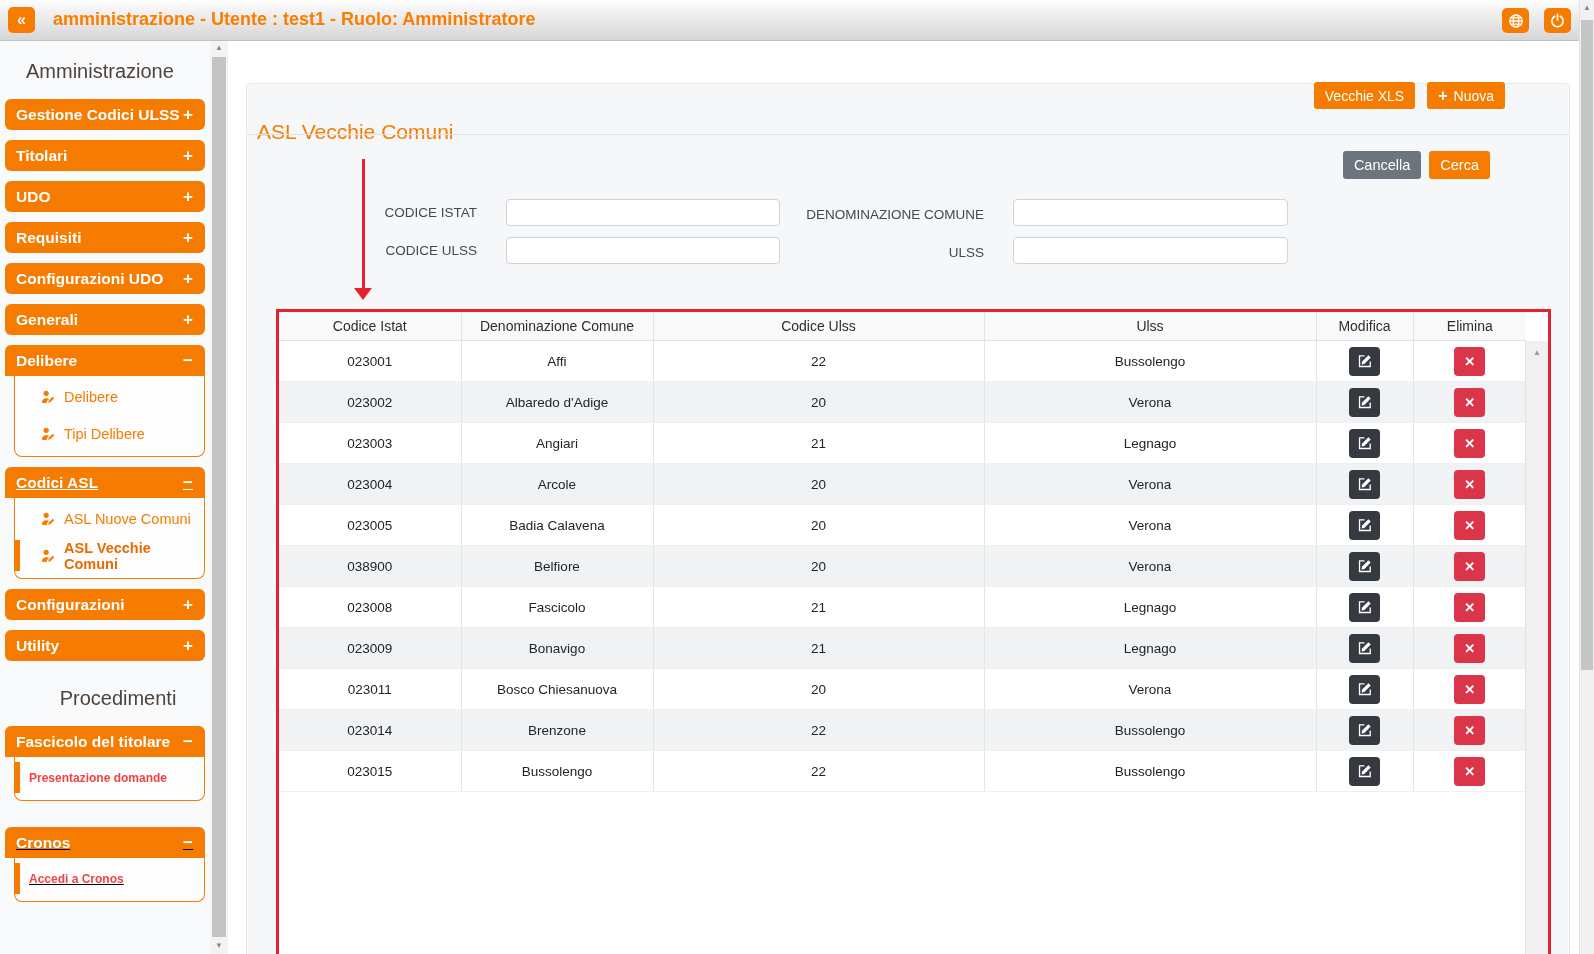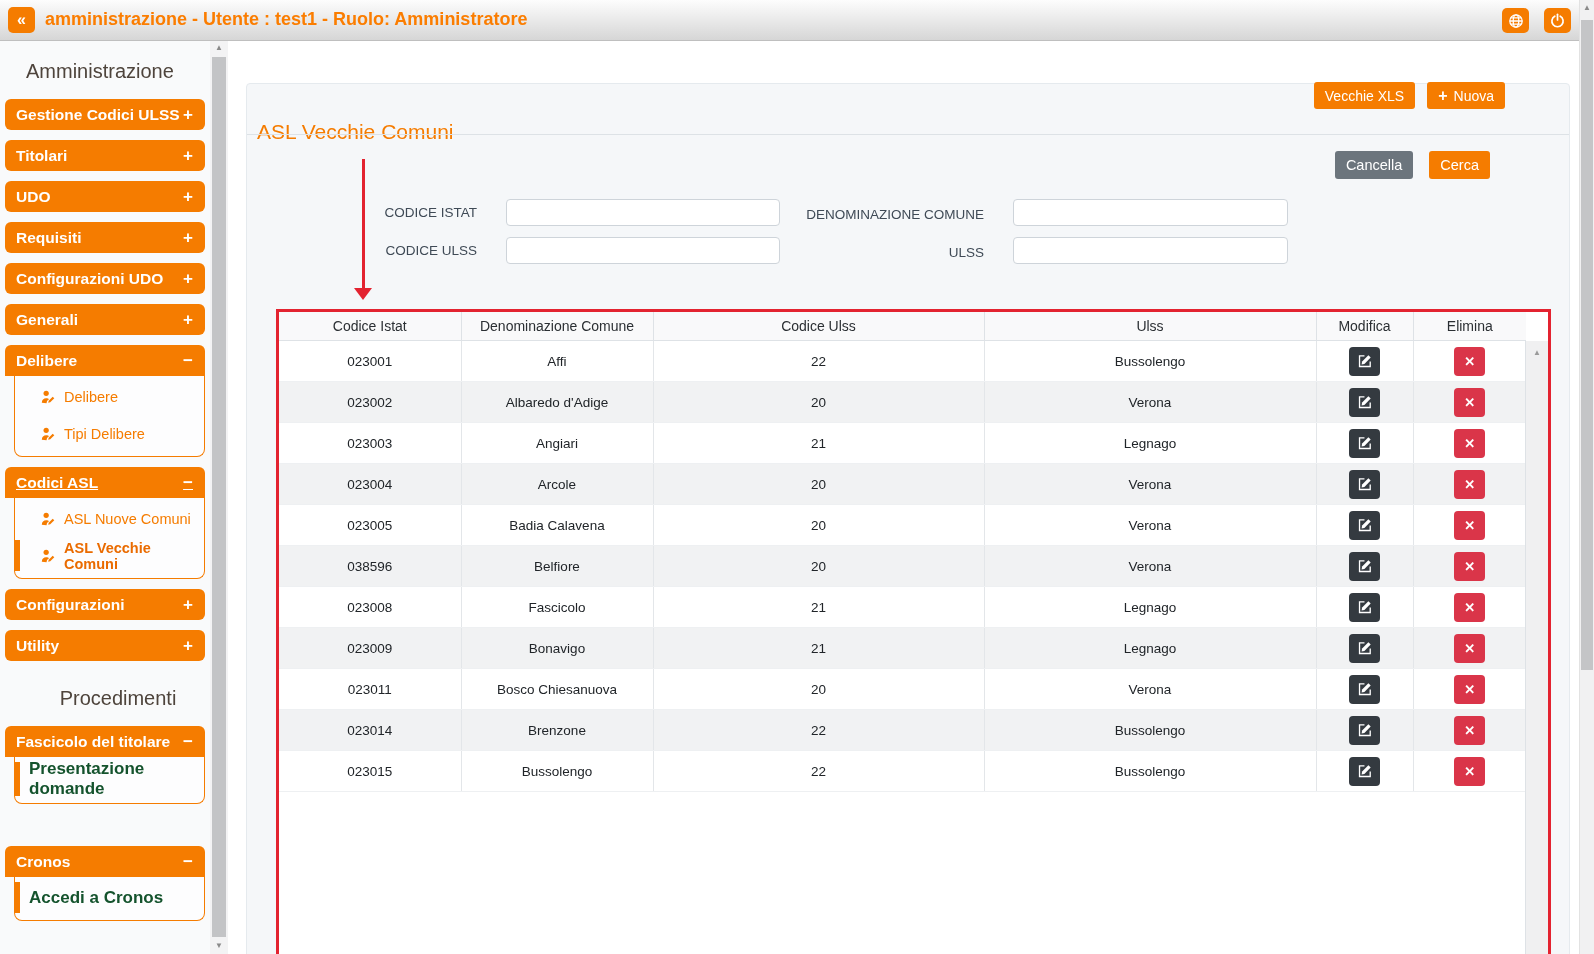--- a/index.html
+++ b/index.html
@@ -7,42 +7,42 @@
     width:1594px;height:954px;overflow:hidden;position:relative;
     font-family:"Liberation Sans",sans-serif;background:#fff;
     -webkit-font-smoothing:antialiased;
   }
   
   .topbar{position:absolute;left:0;top:0;width:1594px;height:40px;
     background:linear-gradient(#fdfdfd,#d6d6d6);border-bottom:1px solid #bfbfbf;z-index:30;}
   .collapse-btn{position:absolute;left:8px;top:7px;width:27px;height:26px;background:#f57c00;
     border:none;border-radius:5px;color:#fff;font-weight:bold;font-size:16px;line-height:24px;
     text-align:center;cursor:pointer;padding:0;}
-  .topbar-title{position:absolute;left:45px;top:9px;font-size:18px;font-weight:bold;color:#fb7d00;white-space:nowrap;}
+  .topbar-title{position:absolute;left:53px;top:9px;font-size:18px;font-weight:bold;color:#fb7d00;white-space:nowrap;}
   .topbar-icon-btn{position:absolute;top:8px;width:27px;height:25px;background:#f57c00;border:none;
     border-radius:5px;cursor:pointer;display:flex;align-items:center;justify-content:center;padding:0;}
   .topbar-icon-btn.globe{left:1502px;}
   .topbar-icon-btn.power{left:1544px;}
   
   .sidebar{position:absolute;left:0;top:40px;width:210px;height:914px;background:#f9fafb;overflow:hidden;z-index:20;}
   .side-heading{margin:20px 0 16px 26px;font-size:20px;color:#4e443c;}
   .side-heading.proc{margin-top:26px;text-align:center;}
   .menu-section{margin:0 0 10px 5px;width:200px;}
-  .menu-section.gap-lg{margin-top:42px;}
+  .menu-section.gap-lg{margin-top:26px;text-decoration:underline;}
   .menu-button{box-sizing:border-box;display:flex;justify-content:space-between;align-items:center;
     width:200px;height:31px;padding:0 12px 0 11px;background:#f57c00;border:none;border-radius:6px;
     color:#fff;font-weight:bold;font-size:15.5px;cursor:pointer;font-family:inherit;}
   .mb-toggle{font-weight:bold;font-size:17px;line-height:1;}
   .submenu{box-sizing:border-box;margin-left:9px;width:191px;background:#fdfdfe;border:1px solid #f57c00;
     border-top:none;border-radius:0 0 8px 8px;padding:2px 0 4px 0;position:relative;overflow:hidden;}
   .submenu-item{position:relative;display:flex;align-items:center;gap:8px;min-height:37px;
     padding:0 6px 0 26px;color:#f57c00;font-size:14.5px;cursor:pointer;}
   .submenu-item.active{font-weight:bold;color:#ea6b00;}
   .submenu-item.active::before{content:"";position:absolute;left:0;top:3px;bottom:3px;width:5px;background:#f57c00;}
-  .submenu-item.proc-item{font-size:17px;font-weight:bold;color:#14532d;padding-left:14px;}
+  .submenu-item.proc-item{font-size:12px;font-weight:bold;color:#ef4444;padding-left:14px;}
   .ui-icon{display:inline-flex;width:15px;flex:0 0 15px;}
   
   .side-scroll{position:absolute;left:210px;top:40px;width:18px;height:914px;background:#f3f3f4;z-index:21;}
   .side-scroll .thumb{position:absolute;left:2px;top:17px;bottom:17px;width:14px;background:#c3c4c6;}
   .scroll-arrow{position:absolute;left:0;width:18px;text-align:center;color:#8a8a8a;font-size:8px;line-height:16px;cursor:pointer;}
   .scroll-arrow.up{top:0;}
   .scroll-arrow.down{bottom:0;}
   
   .page-scroll{position:absolute;right:0;top:0;width:14px;height:954px;background:#f1f1f2;border-left:1px solid #e2e2e2;z-index:40;}
   .page-scroll .thumb{position:absolute;left:1px;top:20px;width:12px;height:650px;background:#c4c5c7;}
@@ -51,21 +51,21 @@
   .main{position:absolute;left:228px;top:40px;width:1352px;height:914px;background:#fff;overflow:hidden;}
   .card{position:absolute;left:18px;top:43px;width:1324px;height:1400px;background:#f5f7f9;
     border:1px solid #e5eaee;border-radius:4px;box-sizing:border-box;}
   .page-title{position:absolute;left:10px;top:36px;font-size:21px;color:#f57c00;font-weight:normal;margin:0;}
   .card-divider{position:absolute;left:0;right:0;top:50px;border-top:1px solid #dde2e6;}
   .btn{border:none;border-radius:3px;color:#fff;font-size:14px;font-family:inherit;cursor:pointer;
     padding:0 11px;height:27px;display:inline-flex;align-items:center;gap:6px;}
   .btn-orange{background:#f57c00;}
   .btn-gray{background:#6c757d;}
   .top-actions{position:absolute;top:-2px;right:64px;display:flex;gap:12px;}
-  .search-actions{position:absolute;top:67px;right:79px;display:flex;gap:16px;}
+  .search-actions{position:absolute;top:67px;right:79px;display:flex;gap:8px;}
   .search-actions .btn{height:28px;font-size:14.5px;}
   .plus-glyph{font-weight:bold;font-size:16px;line-height:1;}
   
   .form-label{position:absolute;font-size:13.5px;color:#3f4a56;text-align:right;width:240px;line-height:27px;}
   .form-input{position:absolute;box-sizing:border-box;height:27px;border:1px solid #ced4da;border-radius:4px;
     background:#fff;padding:0 8px;font-size:13px;font-family:inherit;color:#212529;}
   .fl-1{left:-10px;top:115px;}   .fi-1{left:259px;top:115px;width:274px;}
   .fl-2{left:497px;top:117px;}   .fi-2{left:766px;top:115px;width:275px;}
   .fl-3{left:-10px;top:153px;}   .fi-3{left:259px;top:153px;width:274px;}
   .fl-4{left:497px;top:155px;}   .fi-4{left:766px;top:153px;width:275px;}
@@ -440,21 +440,21 @@
     </td>
     <td>
       <button class="btn-del">
         <span>✕</span>
       </button>
     </td>
   </tr>
 
 
   <tr>
-    <td>038596</td>
+    <td>038900</td>
     <td>Belfiore</td>
     <td>20</td>
     <td>Verona</td>
     <td>
       <button class="btn-edit">
         <span style="display:inline-flex;">
           <svg width="14" height="14" viewBox="0 0 16 16" fill="#fff">
             <path d="M11.9 1.5l2.6 2.6-7.2 7.2-3.2.6.6-3.2z"></path>
             <path d="M13.2 8.6v4.9H2.5V2.8h4.9V1.3H1v13.7h13.7V8.6z"></path>
           </svg>

